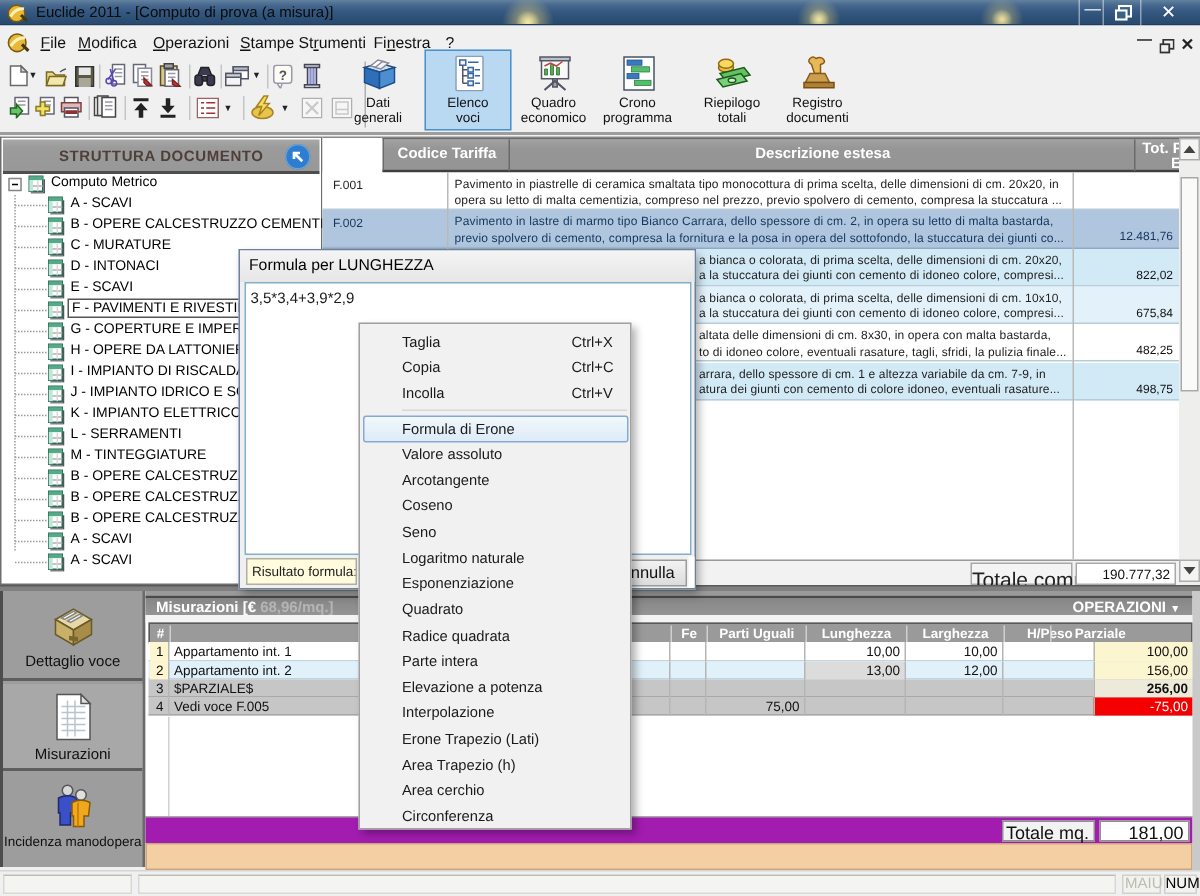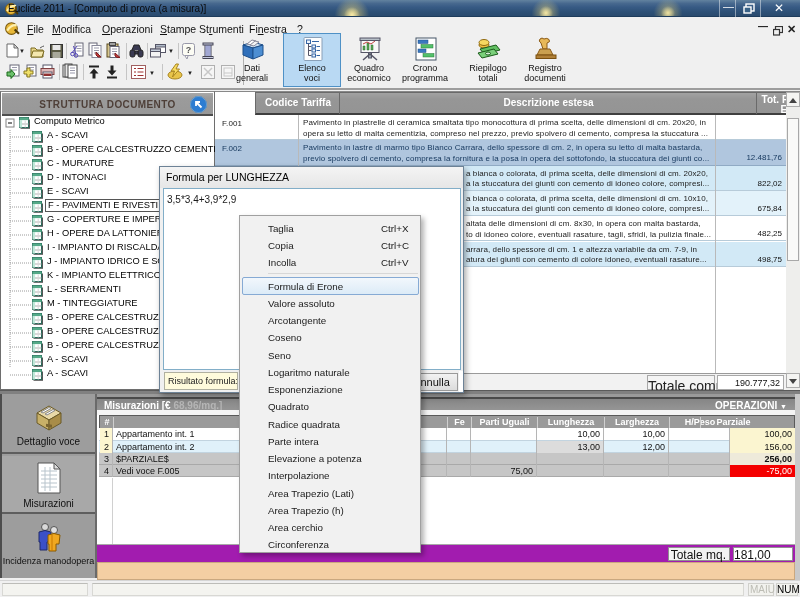--- a/index.html
+++ b/index.html
@@ -11,21 +11,21 @@
   #titlebar { left:0; top:0; width:800px; height:17px;
     background:
       radial-gradient(circle 8px at 352px 15px, rgba(252,238,170,.95), rgba(252,238,170,0) 100%),
       radial-gradient(circle 24px at 352px 15px, rgba(248,222,120,.7), rgba(248,222,120,0) 72%),
       radial-gradient(circle 7px at 546px 13px, rgba(252,238,170,.9), rgba(252,238,170,0) 100%),
       radial-gradient(circle 20px at 546px 13px, rgba(248,222,120,.6), rgba(248,222,120,0) 72%),
       radial-gradient(circle 7px at 668px 13px, rgba(252,238,170,.85), rgba(252,238,170,0) 100%),
       radial-gradient(circle 20px at 668px 13px, rgba(248,222,120,.55), rgba(248,222,120,0) 72%),
       linear-gradient(180deg,#62829f 0%,#47688e 22%,#375a84 45%,#2d5076 75%,#2a4a6e 100%);
     border-bottom:1px solid #1e3c5c; }
-  #titletext { left:8px; top:3px; font-size:10px; color:#0a0a0a;text-align:center; }
+  #titletext { left:24px; top:3px; font-size:10px; color:#0a0a0a;text-align:center; }
   .winbtn { top:0px; height:16px; color:#fff; font-size:11px; text-align:center; }
   .winsep { top:0; width:1px; height:17px; background:rgba(255,255,255,.45); }
 
   
   #menubar { left:0; top:17px; width:800px; height:22px; background:#f0f0f0; }
   .menuitem { position:absolute; top:6px; font-size:10.5px; color:#111; }
   .mdibtn { position:absolute; color:#222; font-weight:bold; }
 
   
   #toolbar { left:0; top:39px; width:800px; height:51px; background:#f0f0f0; border-bottom:2px solid #9d9d9d; }
@@ -663,21 +663,21 @@
     <div class="bcell" style="left:347px;width:24px"></div>
     <div class="bcell" style="left:371px;width:66px">75,00</div>
     <div class="bcell" style="left:437px;width:67px"></div>
     <div class="bcell" style="left:504px;width:65px"></div>
     <div class="bcell" style="left:569px;width:61px"></div>
     <div class="bcell" style="left:630px;width:66px;background:#f40000;color:#fff">-75,00</div>
   </div>
   <div class="abs" style="left:14.5px;top:83.5px;width:1px;height:66px;background:#d0d0d0"></div>
   <div id="btot">
     <div class="abs" style="left:571px;top:2px;width:62px;height:14px;border:1px solid #909090;background:#f2f2f2;text-align:right;padding:0px 3px 0 0;color:#111;line-height:14px">Totale mq.</div>
-    <div class="abs" style="left:636px;top:2px;width:60px;height:14px;border:1px solid #909090;background:#fff;padding:0px 3px 0 0;color:#111;line-height:14px">181,00</div>
+    <div class="abs" style="left:636px;top:2px;width:60px;height:14px;border:1px solid #909090;background:#fff;text-align:right;padding:0px 3px 0 0;color:#111;line-height:14px">181,00</div>
   </div>
   <div id="peach"></div>
   <div class="abs" style="left:698px;top:0;width:5px;height:186px;background:#c9c9c9"></div>
 </div>
 <div class="abs" id="statusbar">
   <div class="abs" style="left:2px;top:2px;width:86px;height:13px;border:1px solid #d8d8d4;border-top-color:#bcbcb8;background:#f4f4f0"></div>
   <div class="abs" style="left:92px;top:2px;width:652px;height:13px;border:1px solid #d8d8d4;border-top-color:#bcbcb8;background:#f4f4f0"></div>
   <div class="abs" style="left:748px;top:2px;width:26px;height:13px;border:1px solid #d0d0cc;background:#f2f2ee"></div>
   <div class="abs" style="left:750px;top:3px;color:#bcbcb4;font-size:10px">MAIU</div>
   <div class="abs" style="left:776px;top:2px;width:22px;height:13px;border:1px solid #d0d0cc;background:#f2f2ee"></div>
@@ -735,21 +735,21 @@
   <div class="mi" style="top:216.7px">
       <span class="lbl">Parte intera</span>
     </div>
   <div class="mi" style="top:234px">
       <span class="lbl">Elevazione a potenza</span>
     </div>
   <div class="mi" style="top:251.2px">
       <span class="lbl">Interpolazione</span>
     </div>
   <div class="mi" style="top:268.5px">
-      <span class="lbl">Area Trapezio (Lati)</span>
+      <span class="lbl">Erone Trapezio (Lati)</span>
     </div>
   <div class="mi" style="top:285.7px">
       <span class="lbl">Area Trapezio (h)</span>
     </div>
   <div class="mi" style="top:303px">
       <span class="lbl">Area cerchio</span>
     </div>
   <div class="mi" style="top:320.2px">
       <span class="lbl">Circonferenza</span>
     </div>

